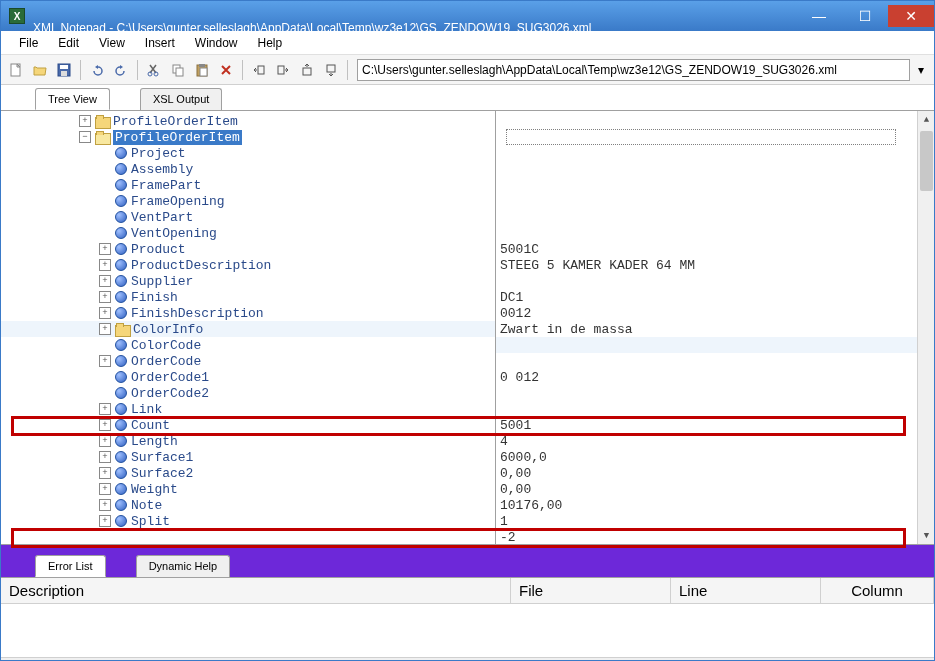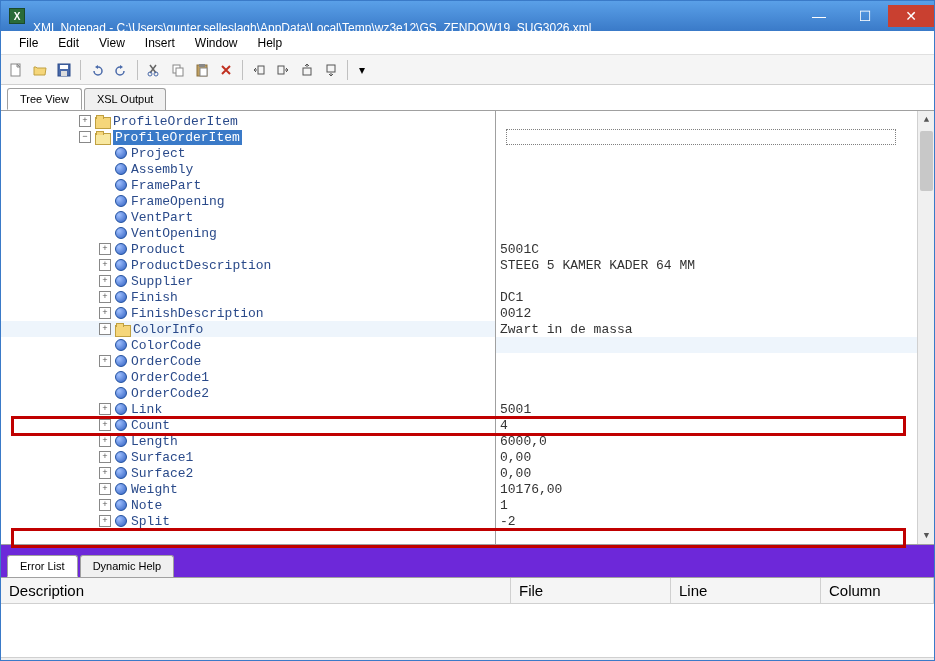--- a/index.html
+++ b/index.html
@@ -10,21 +10,21 @@
 .titlebar .win-btns { display: flex; }
 .titlebar .win-btn { width: 46px; height: 22px; display: flex; align-items: center; justify-content: center; color: #fff; font-size: 14px; cursor: pointer; }
 .titlebar .win-btn.close { background: #c94030; }
 .menubar { height: 24px; display: flex; align-items: center; padding: 0 8px; background: #fff; border-bottom: 1px solid #e0e0e0; }
 .menubar .menu-item { padding: 3px 10px; cursor: pointer; }
 .toolbar { height: 30px; display: flex; align-items: center; padding: 2px 4px; background: #f5f5f5; border-bottom: 1px solid #d0d0d0; gap: 2px; }
 .toolbar .tb-btn { width: 22px; height: 22px; display: flex; align-items: center; justify-content: center; cursor: pointer; border: 1px solid transparent; }
 .toolbar .sep { width: 1px; height: 20px; background: #c0c0c0; margin: 0 3px; }
 .toolbar .path-input { flex: 1; height: 22px; border: 1px solid #a0a0a0; padding: 0 4px; font-size: 12px; margin-left: 4px; background: #fff; }
 .tabs-top { display: flex; padding: 3px 6px 0 6px; background: #fff; }
-.tab { padding: 4px 12px; border: 1px solid #a0a0a0; border-bottom: none; margin-right: 2px; background: #f0f0f0; cursor: pointer; font-size: 11px; border-radius: 3px 3px 0 0; }
+.tab { padding: 4px 12px; border: 1px solid #a0a0a0; border-bottom: none; margin-right: 2px; background: #f0f0f0; cursor: pointer; font-size: 11px; border-radius: 3px 3px 0 0; margin-left: 28px; }
 .tab.active { background: #fff; border-bottom: 1px solid #fff; position: relative; z-index: 2; }
 .main-area { display: flex; height: 434px; border-top: 1px solid #a0a0a0; position: relative; }
 .tree-panel { width: 494px; overflow: hidden; position: relative; font-family: "Courier New", monospace; font-size: 13px; }
 .value-panel { flex: 1; overflow: hidden; border-left: 1px solid #a0a0a0; font-family: "Courier New", monospace; font-size: 13px; position: relative; }
 .value-panel .top-input-box { margin: 2px 6px; border: 1px dotted #808080; height: 16px; }
 .tree-row { height: 16px; display: flex; align-items: center; white-space: nowrap; }
 .value-row { height: 16px; display: flex; align-items: center; padding-left: 4px; color: #333; }
 .expander { width: 12px; height: 12px; border: 1px solid #888; display: inline-flex; align-items: center; justify-content: center; font-size: 9px; line-height: 1; margin-right: 4px; cursor: pointer; background: #fff; color: #555; }
 .exp-spacer { width: 16px; display: inline-block; }
 .folder-icon { width: 14px; height: 12px; display: inline-block; margin-right: 4px; position: relative; }
@@ -146,20 +146,21 @@
         <path d="M7 4 L7 1 M7 1 L5 3 M7 1 L9 3" stroke="#555"></path>
       </svg>
     </div>
   <div class="tb-btn">
       <svg width="14" height="14">
         <rect x="3" y="2" width="8" height="7" fill="none" stroke="#555"></rect>
         <path d="M7 10 L7 13 M7 13 L5 11 M7 13 L9 11" stroke="#555"></path>
       </svg>
     </div>
   <div class="sep"></div>
+  <input class="path-input" value="C:\Users\gunter.selleslagh\AppData\Local\Temp\wz3e12\GS_ZENDOW19_SUG3026.xml" style="">
   <div class="tb-btn" style="width:18px;">▾</div>
 </div>
 
 <div class="tabs-top">
   <div class="tab active">Tree View</div>
   <div class="tab">XSL Output</div>
 </div>
 
 <div class="main-area">
 
@@ -348,20 +349,21 @@
       <div class="value-row"></div>
       <div class="value-row"></div>
       <div class="value-row">5001C</div>
       <div class="value-row">STEEG 5 KAMER KADER 64 MM</div>
       <div class="value-row"></div>
       <div class="value-row">DC1</div>
       <div class="value-row">0012</div>
       <div class="value-row">Zwart in de massa</div>
       <div class="value-row row-hover"></div>
       <div class="value-row"></div>
+      <div class="value-row">0 012</div>
       <div class="value-row"></div>
       <div class="value-row"></div>
       <div class="value-row">5001</div>
       <div class="value-row">4</div>
       <div class="value-row">6000,0</div>
       <div class="value-row">0,00</div>
       <div class="value-row">0,00</div>
       <div class="value-row">10176,00</div>
       <div class="value-row">1</div>
       <div class="value-row">-2</div>
@@ -372,17 +374,17 @@
 <div class="tabs-bottom">
   <div class="tab active">Error List</div>
   <div class="tab">Dynamic Help</div>
 </div>
 
 <div class="error-grid">
   <div class="error-header">
     <div class="col" style="width:510px;">Description</div>
     <div class="col" style="width:160px;">File</div>
     <div class="col" style="width:150px;">Line</div>
-    <div class="col" style="flex:1;">Column</div>
+    <div class="col" style="flex:1;text-align:center;">Column</div>
   </div>
 </div>
 
 <div class="statusbar"></div>
 
 </body></html>

